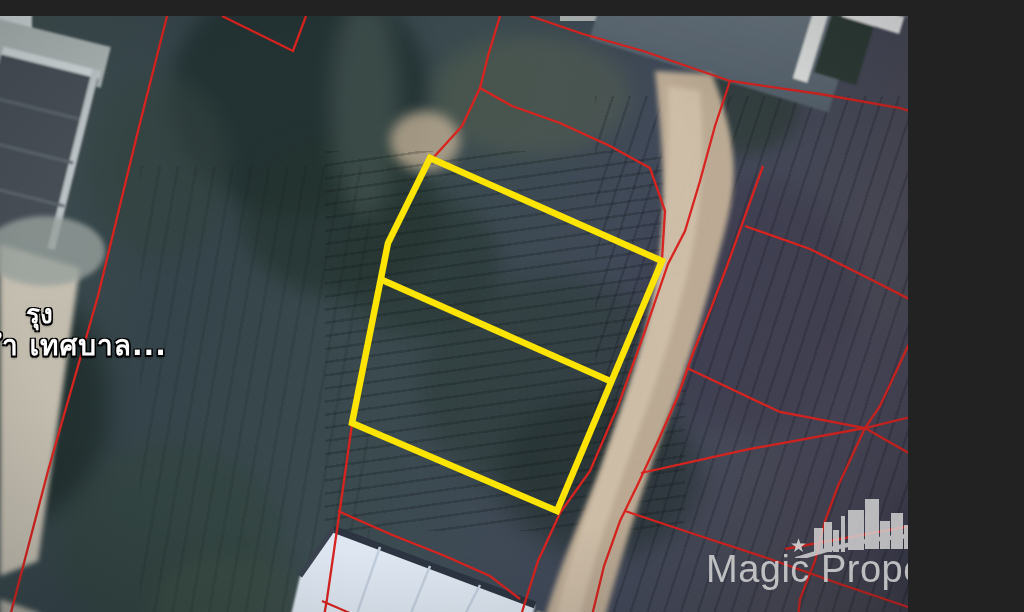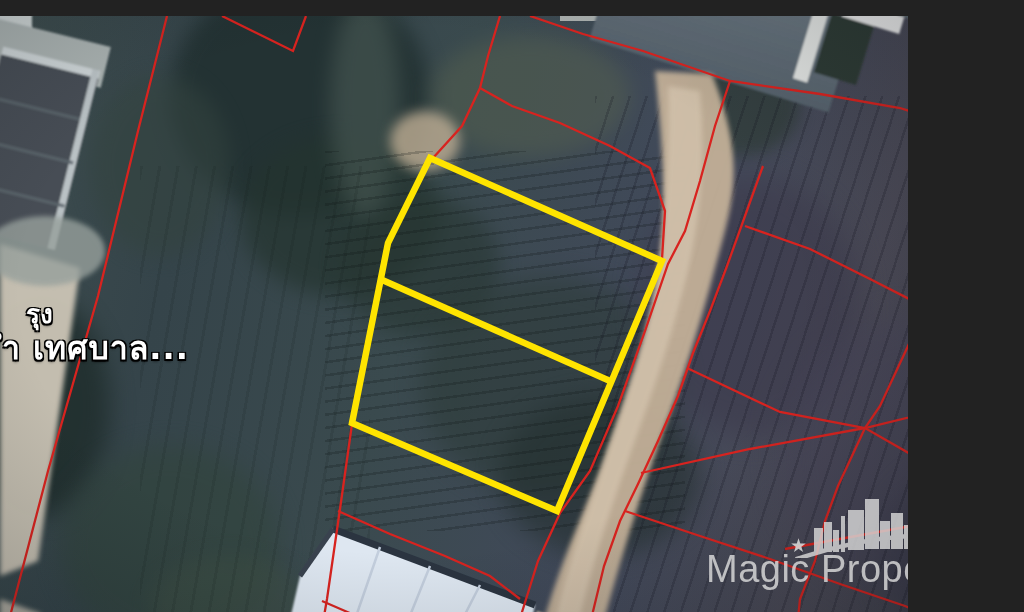--- a/index.html
+++ b/index.html
@@ -16,21 +16,21 @@
   #rows-west{left:140px;top:150px;width:230px;height:460px;opacity:.5;
     background:repeating-linear-gradient(100deg,rgba(12,20,18,.22) 0 3px,transparent 3px 18px);}
   #vignette{position:absolute;inset:0;pointer-events:none;
     background:radial-gradient(ellipse at 45% 45%,rgba(0,0,0,0) 55%,rgba(8,14,18,.25) 100%);}
   #map-svg{position:absolute;left:0;top:0;}
   
   #place-label{position:absolute;left:0;top:284px;color:#fff;font-weight:bold;
     font-family:"DejaVu Sans",sans-serif;line-height:1.15;
     text-shadow:-1.5px -1.5px 0 #000,1.5px -1.5px 0 #000,-1.5px 1.5px 0 #000,1.5px 1.5px 0 #000,0 2px 3px rgba(0,0,0,.8);}
   #place-label .l1{font-size:26px;margin-left:26px;}
-  #place-label .l2{font-size:32px;margin-left:2px;letter-spacing:1px;}
+  #place-label .l2{font-size:28px;margin-left:2px;letter-spacing:1px;}
   
   #watermark{position:absolute;left:690px;top:440px;width:340px;height:170px;pointer-events:none;}
   #wm-text{position:absolute;left:16px;top:92px;font-size:38px;letter-spacing:.5px;
     color:rgba(220,220,220,.82);white-space:nowrap;}
   #wm-star{position:absolute;left:100px;top:78px;font-size:19px;color:rgba(222,222,222,.85);}
   #wm-logo{position:absolute;left:105px;top:10px;opacity:.82;}
 </style>
 </head>
 <body>
 

